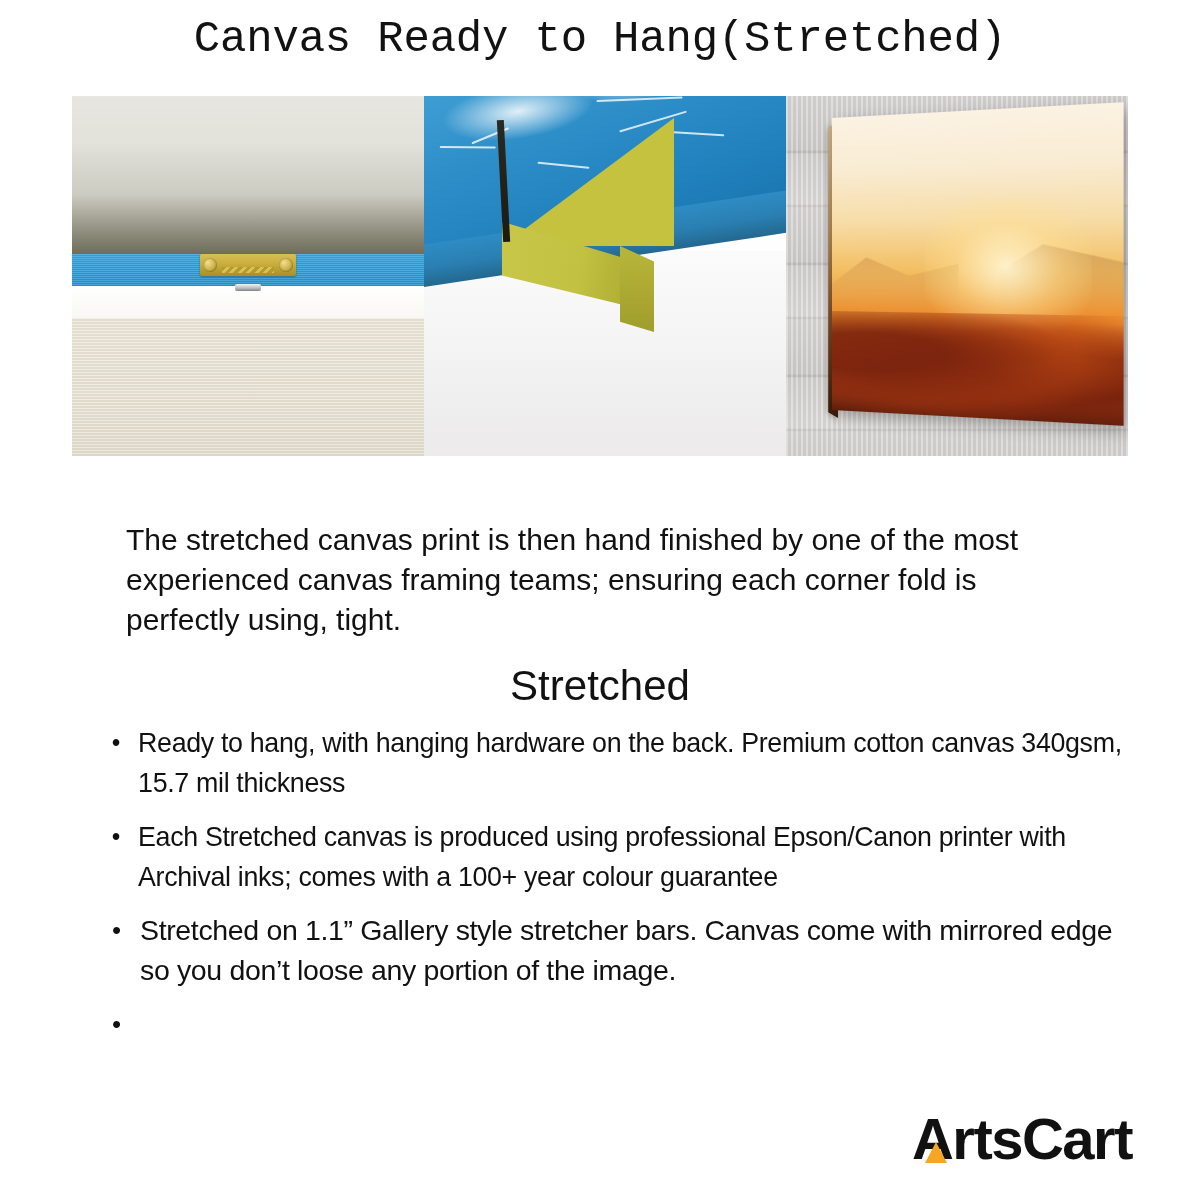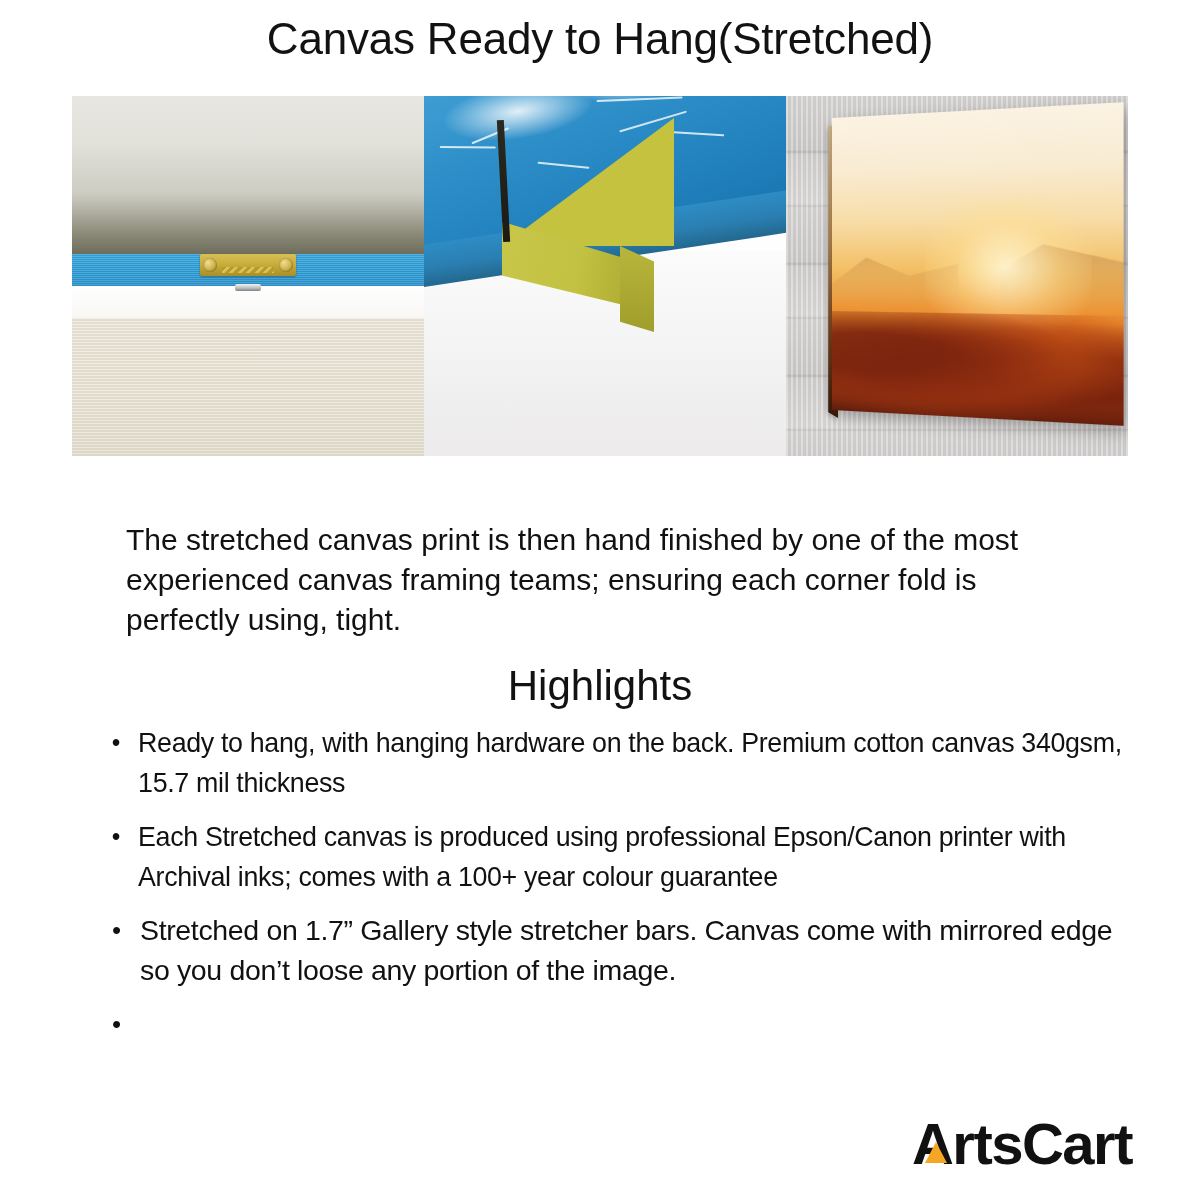--- a/index.html
+++ b/index.html
@@ -17,21 +17,21 @@
     -webkit-font-smoothing: antialiased;
   }
 
   
   .page-title {
     position: absolute;
     top: 14px;
     left: 0;
     width: 1200px;
     text-align: center;
-    font-family: Liberation Sans, sans-serif;
+    font-family: Liberation Mono, monospace;
     font-size: 44px;
     font-weight: 400;
     letter-spacing: -0.2px;
     color: #121212;
     white-space: nowrap;
   }
 
   
   .photo-strip {
     position: absolute;
@@ -266,21 +266,21 @@
     width: 106%;
   }
 
   
   .logo {
     position: absolute;
     right: 68px;
     bottom: 28px;
     height: 62px;
     display: flex;
-    align-items: flex-start;
+    align-items: flex-end;
   }
   .logo-text {
     font-family: "Liberation Sans", sans-serif;
     font-size: 58px;
     font-weight: 700;
     letter-spacing: -1.5px;
     color: #111111;
     position: relative;
     white-space: nowrap;
   }
@@ -346,34 +346,34 @@
       <div class="p3-hillR"></div>
       <div class="p3-hillL"></div>
       <div class="p3-sunglow"></div>
       <div class="p3-foliage"></div>
     </div>
   </div>
 </div>
 
 <p class="intro">The stretched canvas print is then hand finished by one of the most experienced canvas framing teams; ensuring each corner fold is perfectly using, tight.</p>
 
-<h2 class="highlights-title">Highlights</h2>
+<h2 class="highlights-title">Stretched</h2>
 
 <ul class="bullet-list">
   <li class="bullet-item narrow">
     <span class="dot">•</span>
     <span>Ready to hang,  with hanging hardware on the back.  Premium cotton canvas 340gsm, 15.7 mil thickness</span>
   </li>
   <li class="bullet-item narrow">
     <span class="dot">•</span>
     <span>Each Stretched canvas is produced using professional Epson/Canon printer with Archival inks; comes with a 100+ year colour guarantee</span>
   </li>
   <li class="bullet-item">
     <span class="dot">•</span>
-    <span>Stretched on 1.7” Gallery style stretcher bars. Canvas come with mirrored edge so you don’t loose any portion of the image.</span>
+    <span>Stretched on 1.1” Gallery style stretcher bars. Canvas come with mirrored edge so you don’t loose any portion of the image.</span>
   </li>
   <li class="bullet-item">
     <span class="dot">•</span>
   </li>
 </ul>
 
 <div class="logo">
   <div class="logo-text">ArtsCart</div>
   <div class="logo-triangle"></div>
 </div>

